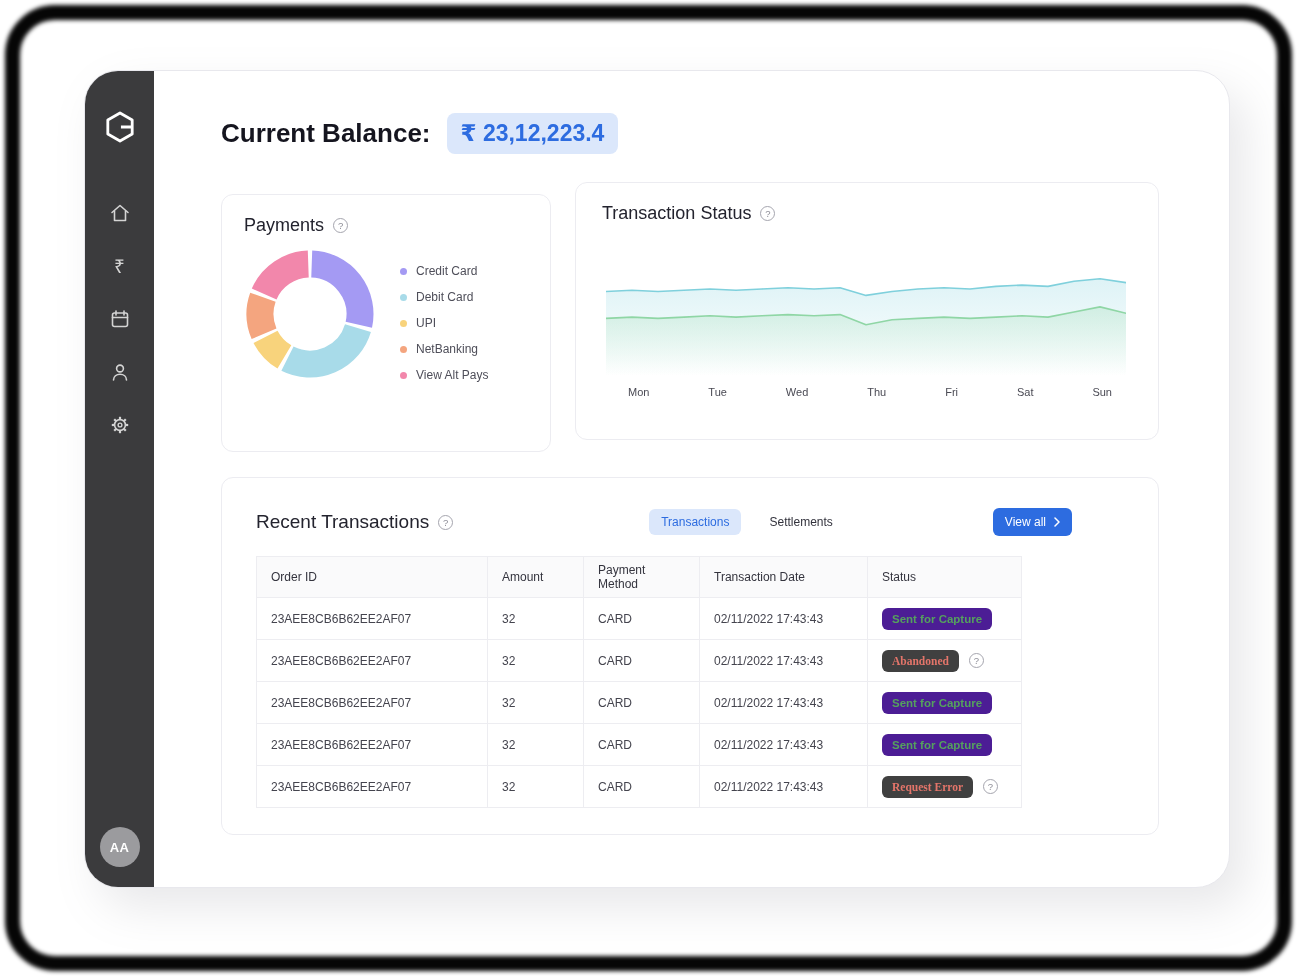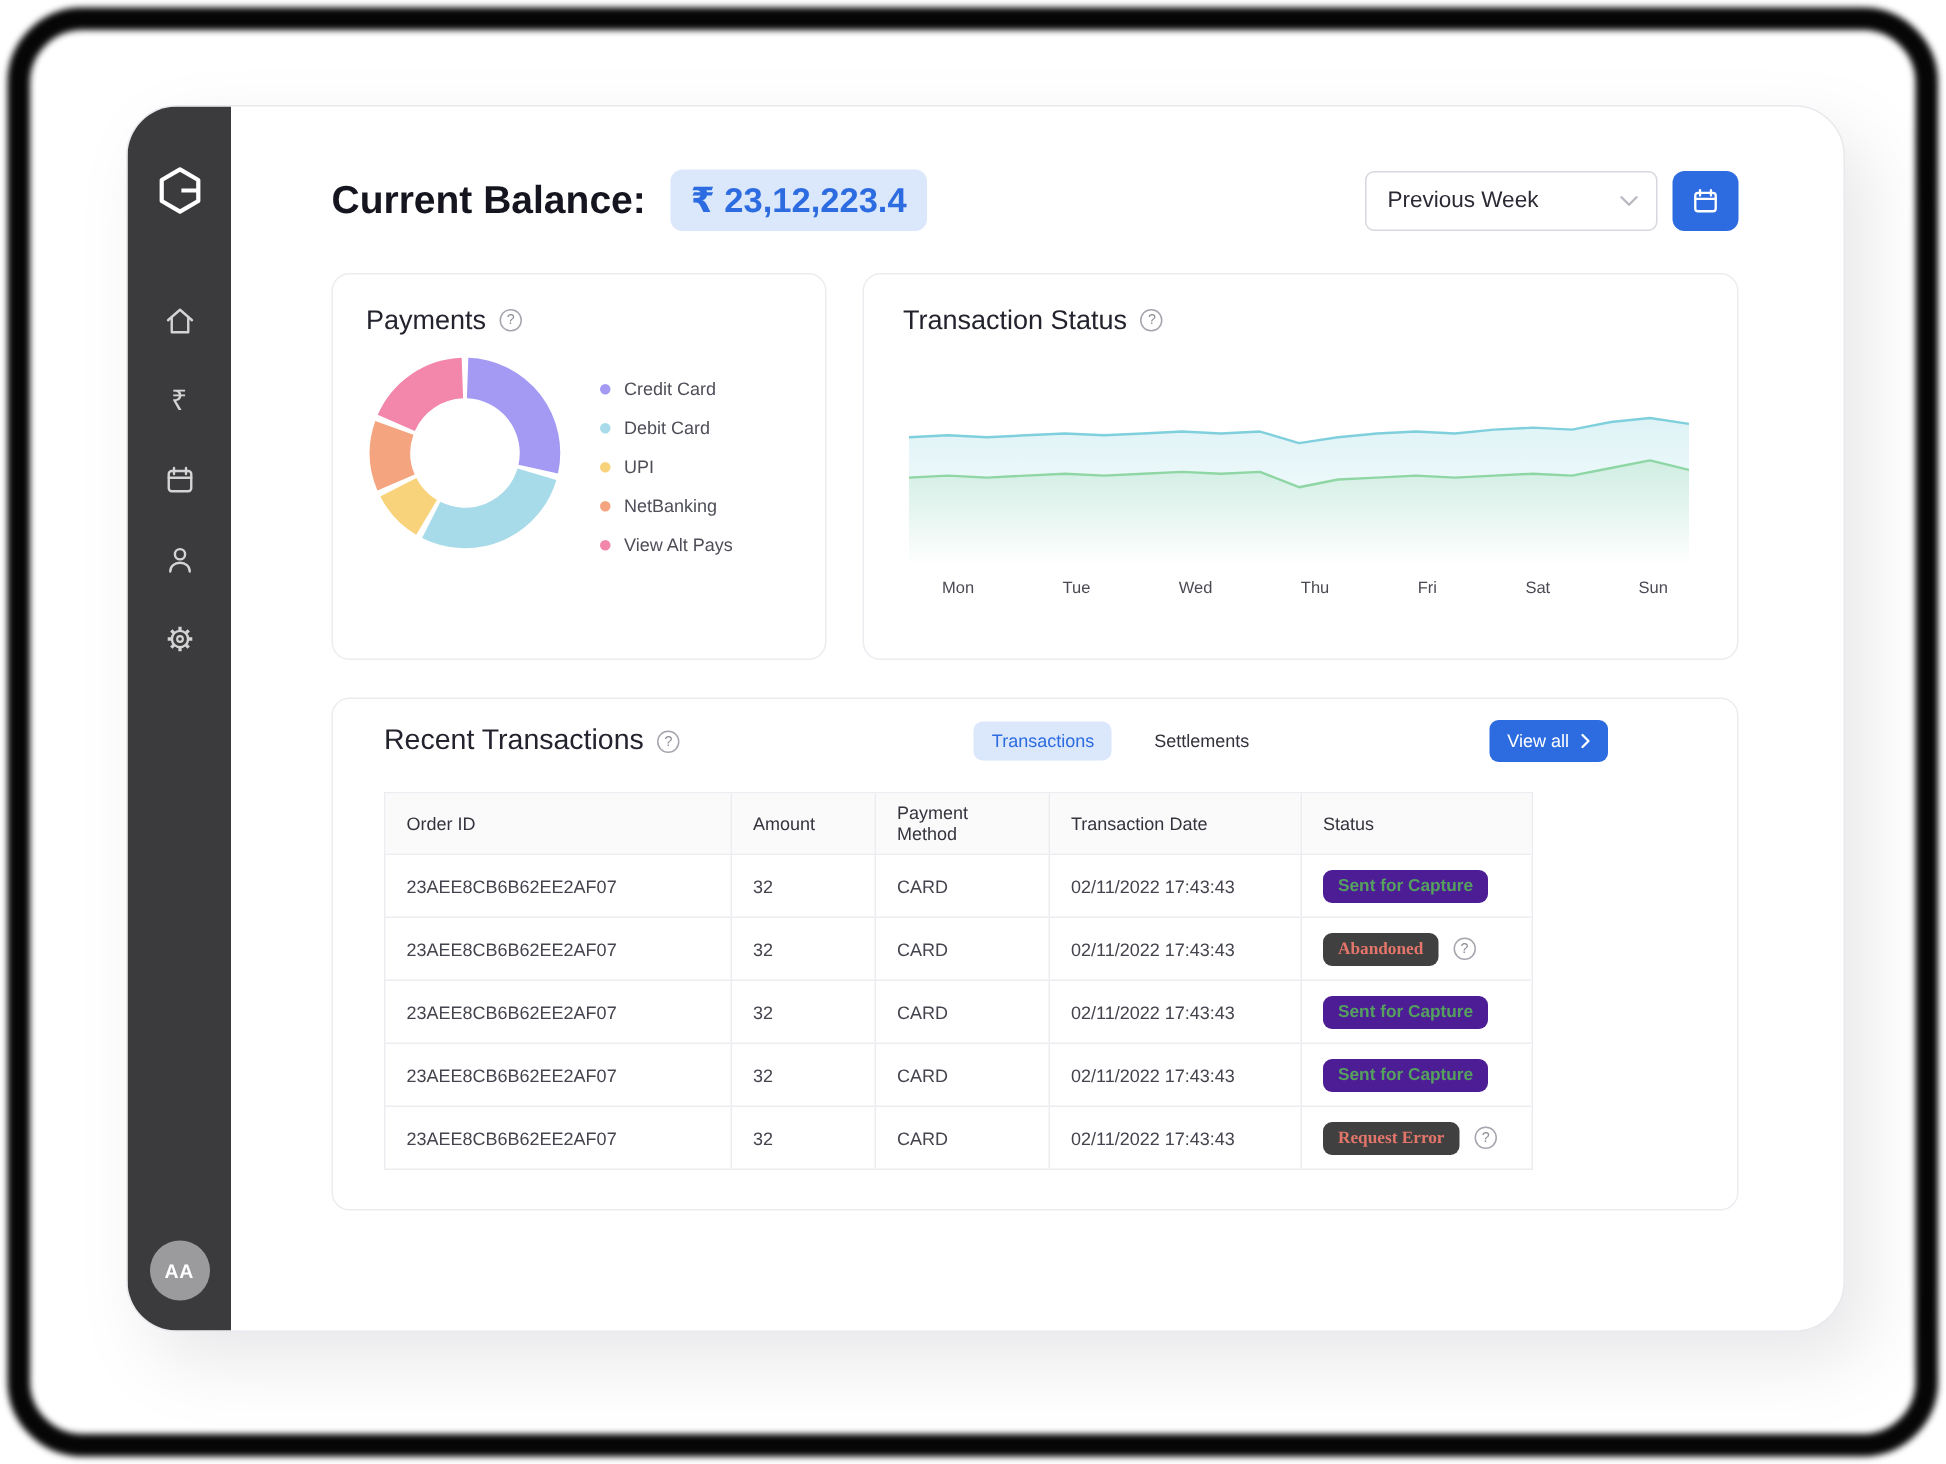--- a/index.html
+++ b/index.html
@@ -32,35 +32,35 @@
   .select{width:195px;height:40px;border:1px solid #d7d7de;border-radius:6px;background:#fff;
     display:flex;align-items:center;justify-content:space-between;padding:0 12px 0 14px;box-sizing:border-box;
     font-size:15px;color:#2a2a34;cursor:pointer;}
   .cal-btn{width:44px;height:40px;border:none;border-radius:8px;background:#2d6ce0;display:flex;align-items:center;justify-content:center;cursor:pointer;}
   .settle{margin-top:14px;font-size:19px;display:flex;align-items:baseline;}
   .settle .amt{color:#2d6ce0;font-weight:700;}
   .settle .txt{color:#23232d;font-weight:500;margin-left:7px;}
   
   .cards-row{margin-top:28px;display:flex;gap:24px;}
   .card{background:#fff;border:1px solid #ececf1;border-radius:12px;box-sizing:border-box;}
-  .payments{width:330px;height:258px;padding:20px 22px;}
+  .payments{width:330px;height:258px;padding:20px 22px;margin-top:12px;}
   .status{width:584px;height:258px;padding:20px 26px;}
   .card-title{display:flex;align-items:center;font-size:18px;color:#23232e;font-weight:500;}
   .help{width:15px;height:15px;border:1px solid #a5a5ae;border-radius:50%;display:inline-flex;align-items:center;
     justify-content:center;font-size:9.5px;color:#8c8c96;margin-left:9px;flex-shrink:0;box-sizing:border-box;}
   .help.sm{margin-left:0;}
   .pay-body{display:flex;align-items:flex-start;margin-top:12px;}
   .legend{margin-left:24px;margin-top:16px;display:flex;flex-direction:column;gap:12px;}
   .legend-item{display:flex;align-items:center;gap:9px;}
   .dot{width:7px;height:7px;border-radius:50%;flex-shrink:0;}
   .legend-label{font-size:12px;color:#4e4e59;}
   .chart{margin-top:24px;display:block;margin-left:4px;}
   .x-labels{display:flex;justify-content:space-between;margin-top:10px;padding:0 20px 0 26px;font-size:11px;color:#4a4a54;}
   
-  .tx{margin-top:25px;width:938px;padding:14px 34px 26px;}
+  .tx{margin-top:25px;width:938px;padding:30px 34px 26px;}
   .tx-head{display:flex;align-items:center;}
   .tx-title{font-size:19px;color:#23232e;font-weight:500;}
   .tabs{display:flex;align-items:center;margin-left:196px;gap:16px;}
   .tab{font-size:12px;cursor:pointer;padding:6px 12px;border-radius:6px;color:#32323c;}
   .tab.active{background:#dbe7fb;color:#2d6ce0;font-weight:500;}
   .view-all{margin-left:auto;margin-right:52px;background:#2d6ce0;color:#fff;border:none;border-radius:6px;
     font-size:12px;padding:7px 12px;display:flex;align-items:center;gap:8px;cursor:pointer;font-family:inherit;}
   .table{margin-top:20px;display:grid;grid-template-columns:230px 96px 116px 168px 154px;border:1px solid #ededf1;width:764px;}
   .cell{display:flex;align-items:center;padding:0 14px;box-sizing:border-box;font-size:12px;}
   .th{height:40px;background:#fafafb;color:#34343e;font-weight:500;}
@@ -127,36 +127,20 @@
       </button>
     </nav>
     <div class="avatar">AA</div>
   </aside>
 
   <main class="content">
 
     <div class="balance-row">
       <span class="balance-label">Current Balance:</span>
       <span class="chip">₹ 23,12,223.4</span>
-      <div class="controls">
-        <div class="select">
-          <span>Previous Week</span>
-          <svg width="12" height="8" viewBox="0 0 12 8">
-            <polyline points="1,1.5 6,6.5 11,1.5" fill="none" stroke="#b9b9c2" stroke-width="1.6" stroke-linecap="round" stroke-linejoin="round"></polyline>
-          </svg>
-        </div>
-        <button class="cal-btn">
-          <svg width="20" height="20" viewBox="0 0 22 22" fill="none" stroke="#ffffff" stroke-width="1.7" stroke-linecap="round">
-            <rect x="3.5" y="5" width="15" height="13.5" rx="2"></rect>
-              <line x1="7" y1="3" x2="7" y2="7"></line>
-              <line x1="15" y1="3" x2="15" y2="7"></line>
-              <line x1="3.5" y1="9.5" x2="18.5" y2="9.5"></line>
-          </svg>
-        </button>
-      </div>
     </div>
 
 
     <div class="cards-row">
 
       <section class="card payments">
         <div class="card-title">
           <span>Payments</span>
           <span class="help">?</span>
         </div>

